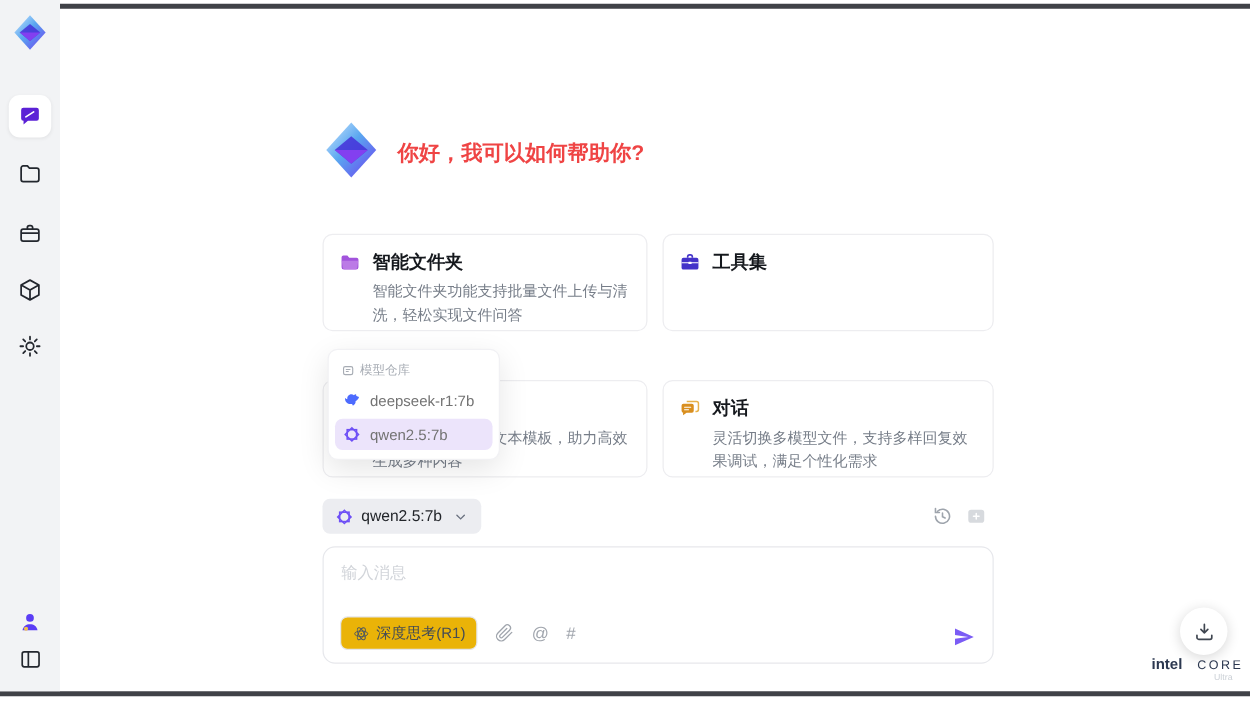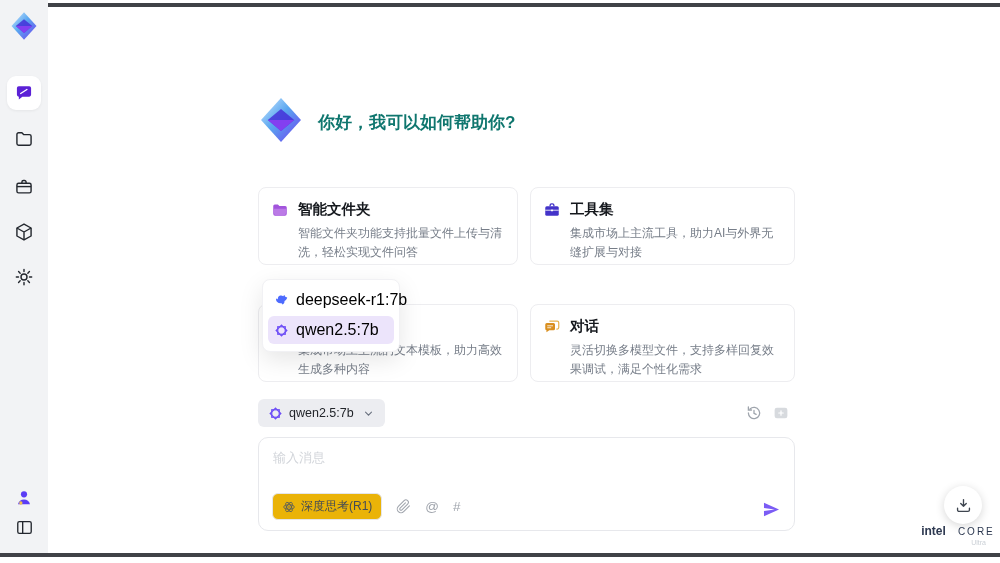--- a/index.html
+++ b/index.html
@@ -16,37 +16,37 @@
   .sidebar{position:absolute;left:0;top:0;width:48px;height:553px;background:#f2f3f5;}
   .side-logo{position:absolute;left:9px;top:11px;width:30px;height:30px;}
   .nav-item{position:absolute;left:7px;width:34px;height:34px;border-radius:9px;
     display:flex;align-items:center;justify-content:center;color:#23272e;cursor:pointer;}
   .nav-item.active{background:#ffffff;color:#5b21d6;box-shadow:0 1px 3px rgba(0,0,0,.06);}
   .nav-chat{top:76px;} .nav-folder{top:122px;} .nav-brief{top:170px;}
   .nav-cube{top:215px;} .nav-gear{top:260px;}
   .nav-user{top:481px;} .nav-panel{top:510px;}
   
   .greet-logo{position:absolute;left:257px;top:96px;width:48px;height:48px;}
-  .greet-title{position:absolute;left:318px;top:111px;font-size:17px;font-weight:bold;color:#0f766e;}
+  .greet-title{position:absolute;left:318px;top:111px;font-size:17px;font-weight:bold;color:#ef4444;}
   
   .cards{position:absolute;left:258px;top:160px;width:537px;display:grid;
     grid-template-columns:260px 265px;column-gap:12px;row-gap:12px;}
   .card{height:78px;box-sizing:border-box;background:#fff;border:1px solid #ededf0;
     border-radius:8px;padding:12px 12px 0 12px;cursor:pointer;margin-top:27px;}
   .card-head{display:flex;align-items:center;gap:9px;}
   .card-title{font-size:14.5px;font-weight:bold;color:#15181d;}
   .card-desc{margin:5px 0 0 27px;font-size:12px;line-height:1.55;color:#767d88;}
   
   .dropdown{position:absolute;left:262px;top:279px;width:136px;background:#fff;z-index:6;
     border:1px solid #f1f1f4;border-radius:8px;box-shadow:0 8px 24px rgba(0,0,0,.10);
     padding:4px 0 5px 0;}
   .dd-header{display:flex;align-items:center;gap:4px;padding:5px 10px 3px 10px;
     font-size:10px;color:#a7acb4;}
   .dd-item{display:flex;align-items:center;gap:7px;margin:2px 5px;padding:5px 6px;
-    border-radius:6px;font-size:16px;color:#000000;cursor:pointer;white-space:nowrap;}
+    border-radius:6px;font-size:12px;color:#737373;cursor:pointer;white-space:nowrap;}
   .dd-item.selected{background:#ece4fb;}
   .dd-deepseek{color:#4d6bfe;} .dd-qwen{color:#6e4ff6;}
   
   .selector-row{position:absolute;left:258px;top:399px;width:537px;height:28px;}
   .model-pill{display:inline-flex;align-items:center;gap:6px;height:28px;padding:0 10px;
     background:#ecedf1;border-radius:6px;font-size:12.5px;color:#22252a;cursor:pointer;}
   .pill-chevron{color:#6b7280;margin-left:2px;display:flex;}
   .row-icons{position:absolute;right:5px;top:5px;display:flex;gap:9px;color:#9ea4ac;}
   .row-icons .ic{cursor:pointer;display:flex;}
   
@@ -186,21 +186,20 @@
       <span>
         <svg viewBox="0 0 24 24" width="18" height="18">
           <path d="M9.5 7V5.8A2 2 0 0 1 11.5 3.8h1a2 2 0 0 1 2 2V7" stroke="#4333c9" stroke-width="1.8" fill="none"></path>
           <rect x="3" y="7" width="18" height="12.5" rx="2" fill="#4333c9"></rect>
           <path d="M3 12.3h7.2M13.8 12.3H21" stroke="#fff" stroke-width="1.1"></path>
           <rect x="10.2" y="11.2" width="3.6" height="2.4" rx="0.6" fill="#fff"></rect>
         </svg>
       </span>
       <span class="card-title">工具集</span>
     </div>
-    <div class="card-desc">集成市场上主流工具，助力AI与外界无缝扩展与对接</div>
   </div>
 
   <div class="card">
     <div class="card-head">
       <span>
         <svg viewBox="0 0 24 24" width="18" height="18">
           <rect x="3" y="3" width="8" height="8" rx="2" fill="#4a5c7a"></rect>
           <rect x="13" y="3" width="8" height="8" rx="2" fill="#3578e5"></rect>
           <rect x="3" y="13" width="8" height="8" rx="2" fill="#3578e5"></rect>
           <circle cx="17" cy="17" r="4" fill="#4a5c7a"></circle>
@@ -220,20 +219,29 @@
           <path d="M6.2 10.4h6.6M6.2 13h4.2" stroke="#fff" stroke-width="1.1" stroke-linecap="round"></path>
         </svg>
       </span>
       <span class="card-title">对话</span>
     </div>
     <div class="card-desc">灵活切换多模型文件，支持多样回复效果调试，满足个性化需求</div>
   </div>
 </div>
 
 <div class="dropdown">
+  <div class="dd-header">
+    <span>
+      <svg viewBox="0 0 24 24" width="11" height="11" fill="none" stroke="#a7acb4" stroke-width="2">
+        <rect x="4" y="5" width="16" height="14" rx="3"></rect>
+        <path d="M8 10h8M8 13.5h5"></path>
+      </svg>
+    </span>
+    <span>模型仓库</span>
+  </div>
 
   <div class="dd-item">
     <span class="dd-deepseek">
       <svg viewBox="0 0 24 24" width="15" height="15">
         <path d="M21.2 7.4c-.9 2.6-2.4 4.2-4.4 5.2.3 2.8-1.1 4.8-3.5 5.8-.1-1-.6-1.7-1.4-2.2-2.5.6-4.8 0-6.7-1.8-1.7-1.7-2.3-3.8-1.7-6.1.5 1 1.4 1.6 2.6 1.8-.3-2.7.8-4.7 2.9-5.7 2-.9 3.9-.7 5.7.6.6-.9 1.5-1.3 2.7-1.2-.2.9 0 1.6.6 2.2.9.3 2 .8 3.2 1.4z" fill="currentColor"></path>
       </svg>
     </span>
     <span>deepseek-r1:7b</span>
   </div>
 

